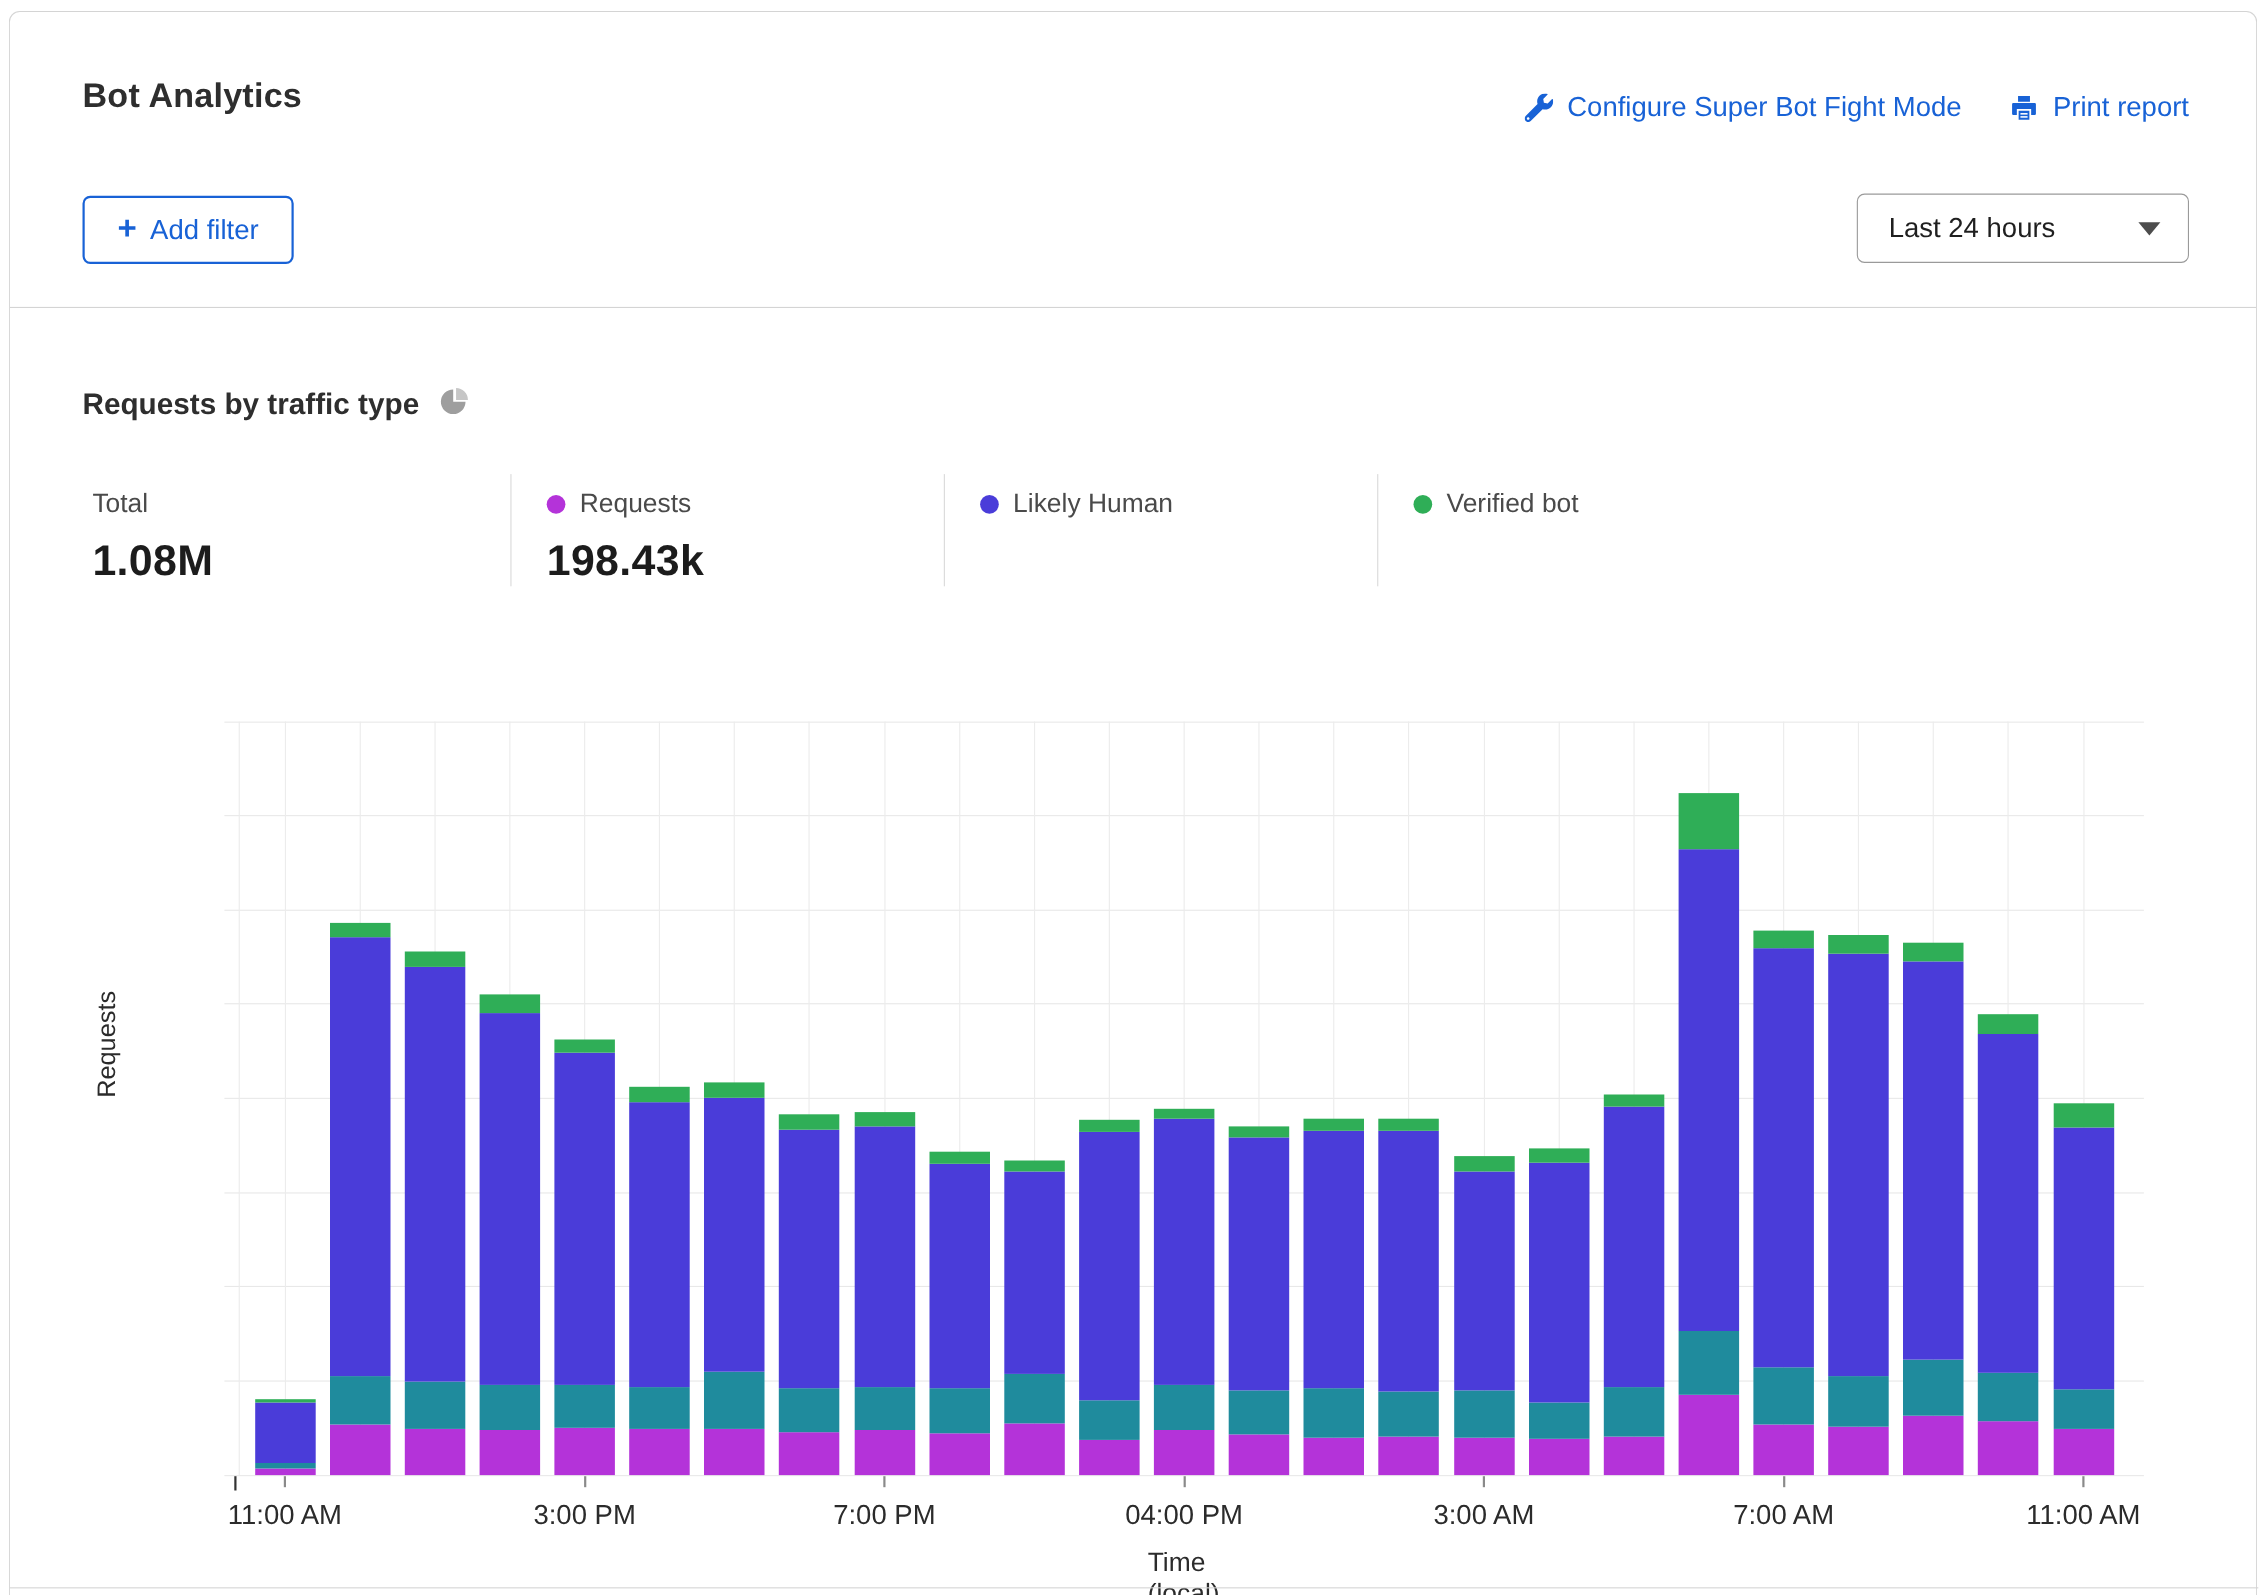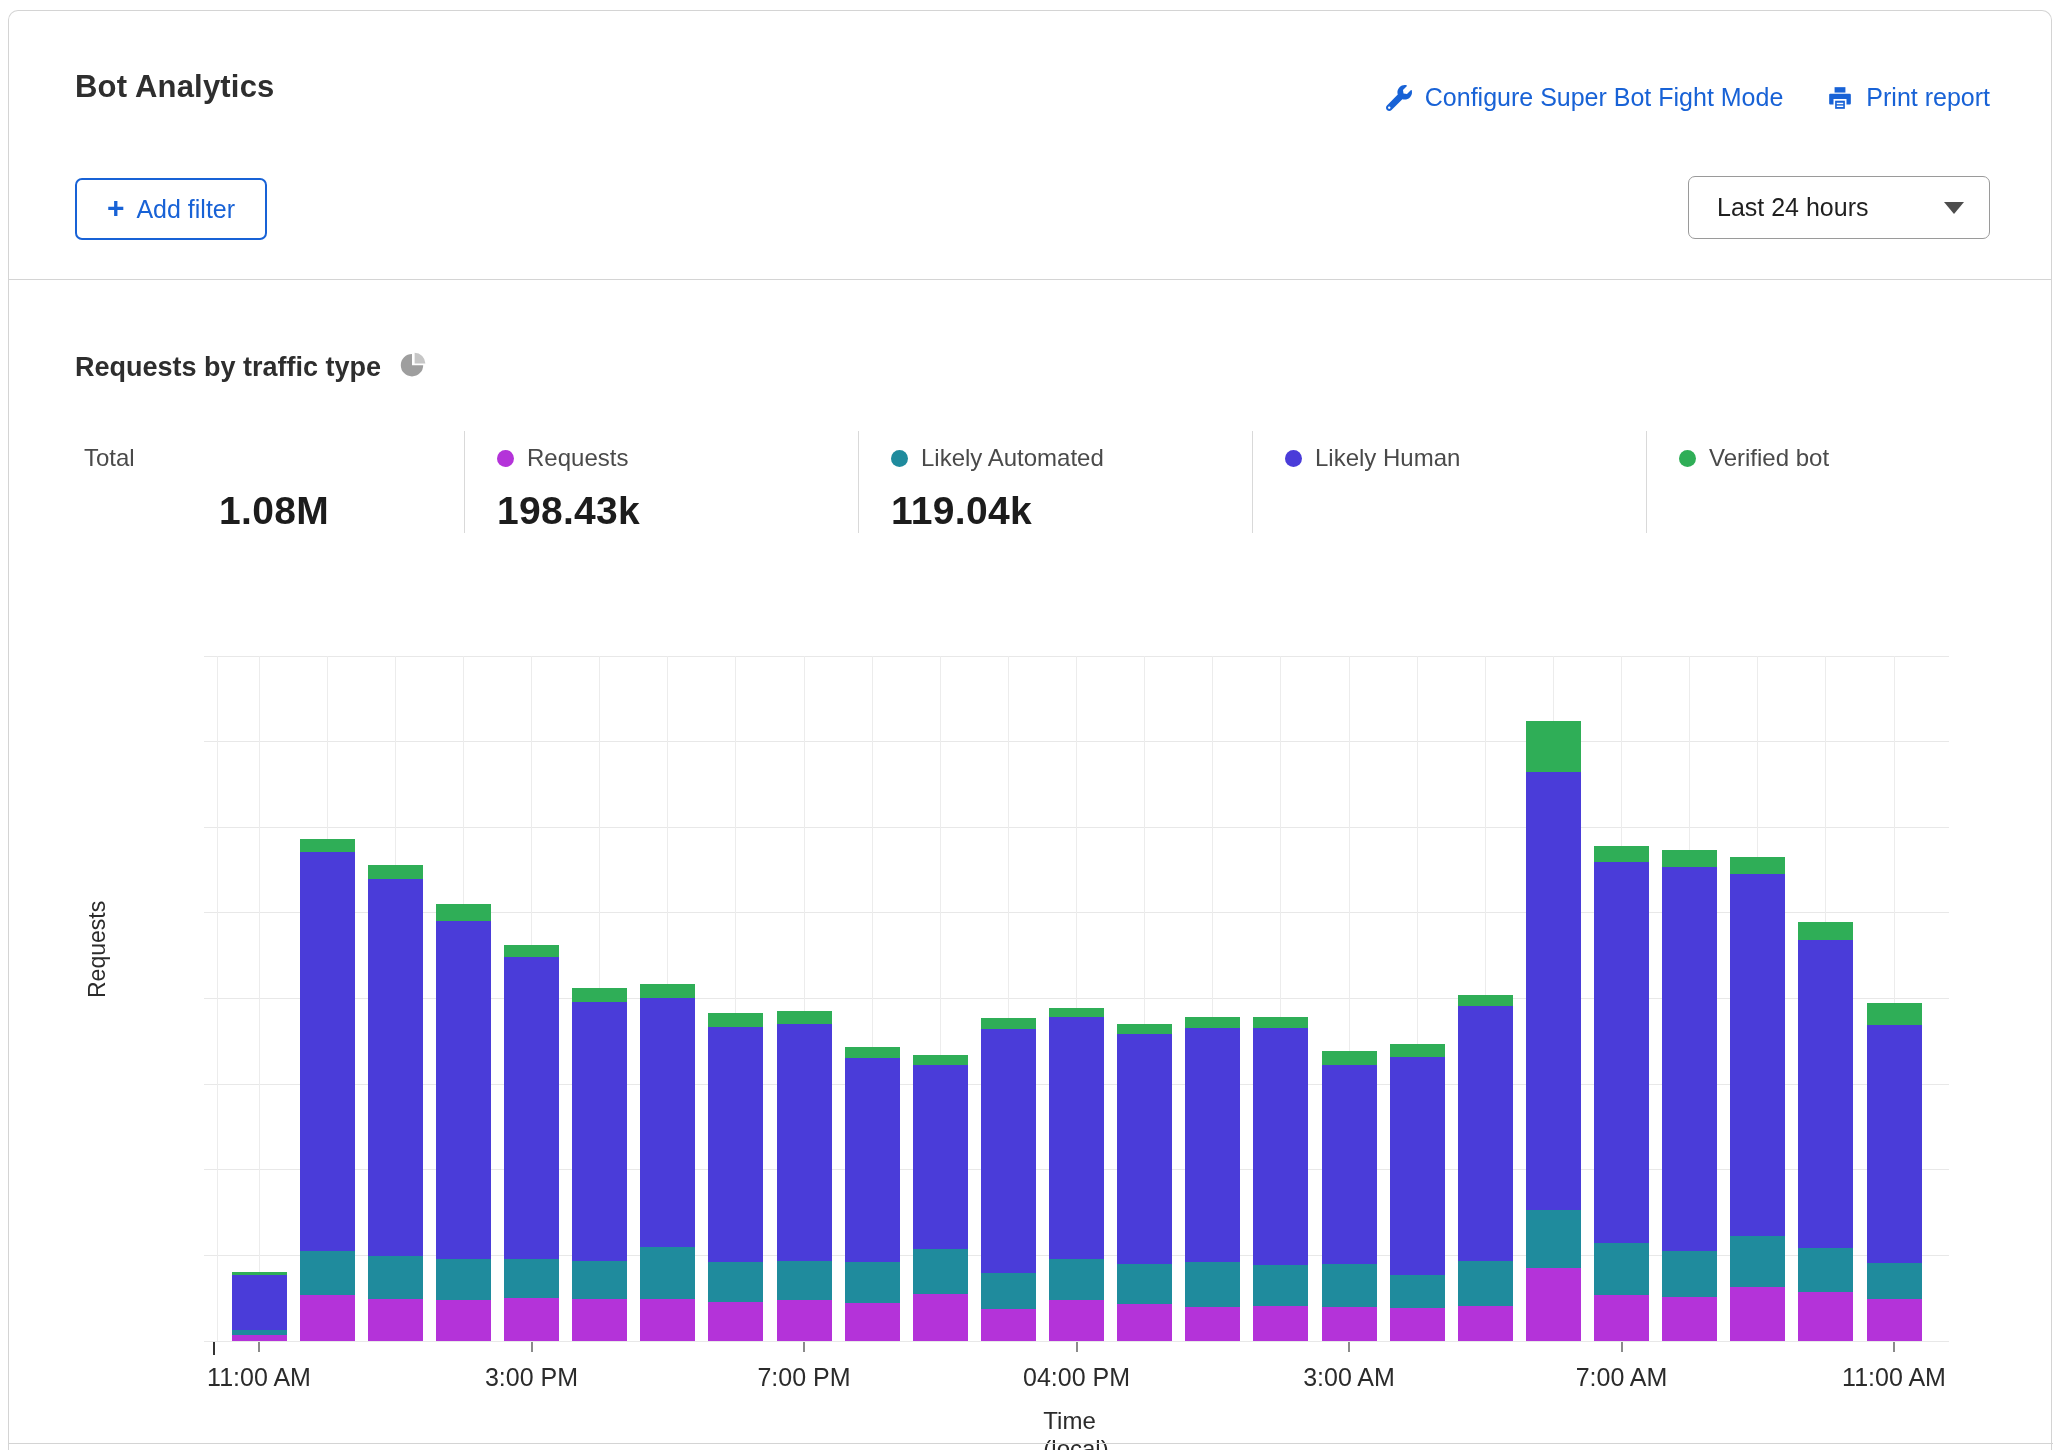--- a/index.html
+++ b/index.html
@@ -12,21 +12,21 @@
   .hlink svg{display:block;}
   .add-filter-btn{position:absolute;left:66px;top:167px;width:192px;height:62px;border:2px solid #1862d6;border-radius:7px;background:#fff;color:#1862d6;font-size:25px;font-family:"Liberation Sans",sans-serif;display:flex;align-items:center;justify-content:center;gap:12px;cursor:pointer;box-sizing:border-box;}
   .add-filter-btn .plus{font-size:30px;font-weight:bold;line-height:1;margin-top:-3px;}
   .select{position:absolute;right:61px;top:165px;width:302px;height:63px;border:1.5px solid #9a9a9a;border-radius:7px;background:#fff;display:flex;align-items:center;box-sizing:border-box;padding:0 25px 0 28px;cursor:pointer;}
   .select .sel-label{font-size:25px;color:#1f1f1f;flex:1;}
   .caret{width:0;height:0;border-left:10px solid transparent;border-right:10px solid transparent;border-top:12px solid #4d4d4d;}
   .section-title-row{position:absolute;left:66px;top:340px;display:flex;align-items:center;gap:18px;}
   .section-title{font-size:27px;font-weight:bold;color:#2e2e2e;margin:0;}
   .stats-row{position:absolute;left:66px;top:420px;display:flex;align-items:stretch;}
   .stat{box-sizing:border-box;padding-top:12px;}
-  .stat.w1{width:389px;padding-left:9px;text-align:center;}
+  .stat.w1{width:389px;padding-left:9px;}
   .stat.bordered{border-left:1px solid #d9d9d9;padding-left:32px;width:394px;}
   .stat.last{width:380px;}
   .stat-label-row{display:flex;align-items:center;gap:13px;height:30px;}
   .stat-dot{width:17px;height:17px;border-radius:50%;flex:none;}
   .stat-label{font-size:24px;color:#4a4a4a;}
   .stat-value{font-size:39px;font-weight:bold;color:#1c1c1c;margin-top:16px;letter-spacing:.3px;}
   .chart{position:absolute;left:0;top:0;}
   .plot{position:absolute;left:195px;top:645px;width:1745px;height:685px;}
   .hgrid{position:absolute;left:0;width:100%;height:1px;background:#e8e8e8;}
   .vgrid{position:absolute;top:0;width:1px;height:100%;background:#ececec;}
@@ -96,27 +96,20 @@
           <span class="stat-label">Total</span>
         </div>
         <div class="stat-value">1.08M</div>
       </div>
       <div class="stat bordered">
         <div class="stat-label-row">
           <span class="stat-dot" style="background: rgb(180, 51, 217);"></span>
           <span class="stat-label">Requests</span>
         </div>
         <div class="stat-value">198.43k</div>
-      </div>
-      <div class="stat bordered">
-        <div class="stat-label-row">
-          <span class="stat-dot" style="background: rgb(31, 139, 157);"></span>
-          <span class="stat-label">Likely Automated</span>
-        </div>
-        <div class="stat-value">119.04k</div>
       </div>
       <div class="stat bordered">
         <div class="stat-label-row">
           <span class="stat-dot" style="background: rgb(74, 60, 217);"></span>
           <span class="stat-label">Likely Human</span>
         </div>
       </div>
       <div class="stat bordered last">
         <div class="stat-label-row">
           <span class="stat-dot" style="background: rgb(47, 174, 87);"></span>

